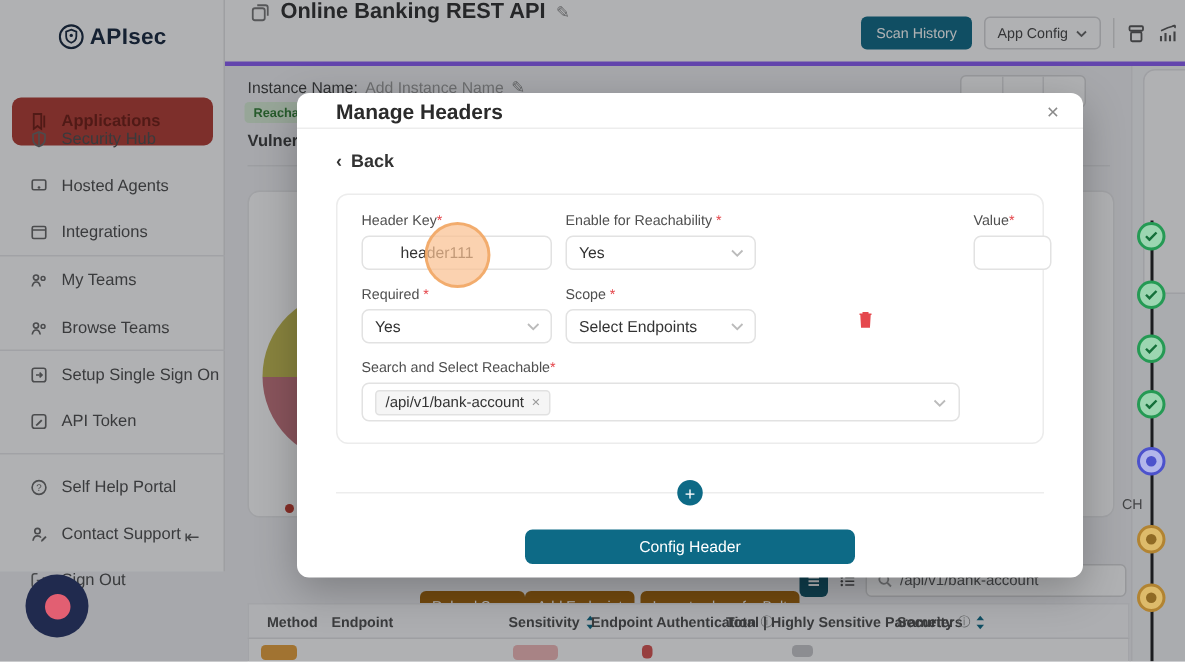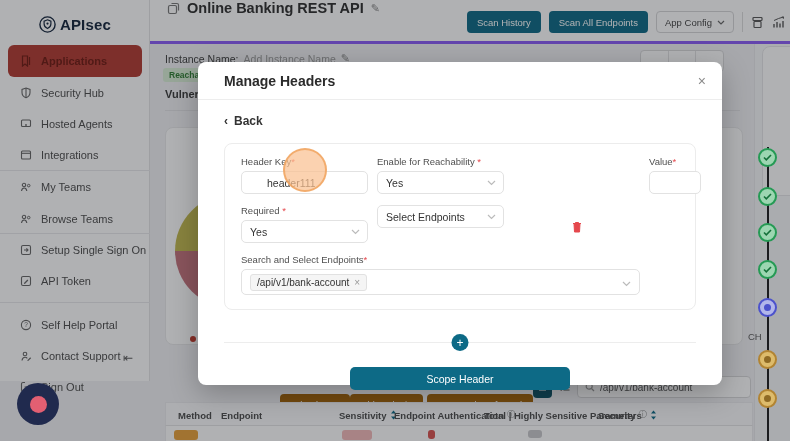--- a/index.html
+++ b/index.html
@@ -6,21 +6,21 @@
   html,body { width:790px; height:441px; overflow:hidden; }
   body { font-family:"Liberation Sans", sans-serif; background:#e8e9eb; }
   .stage { position:relative; width:790px; height:441px; overflow:hidden; background:#f1f2f4; }
 
   
   .sidebar { position:absolute; left:0; top:0; width:150px; height:381px; background:#ffffff; border-right:1px solid #e4e4e6; }
   .logo-row { position:absolute; left:0; top:9px; width:150px; height:30px; display:flex; align-items:center; justify-content:center; gap:4px; }
   .logo-text { font-size:15px; font-weight:bold; color:#14253c; letter-spacing:.2px; }
   .nav-item { position:absolute; left:0; width:150px; height:22px; display:flex; align-items:center; gap:9px; padding-left:20px; font-size:11px; font-weight:500; color:#4c4c4c; cursor:pointer; }
   .nav-item svg { flex:0 0 auto; }
-  .nav-item.active { left:8px; width:134px; height:32px; background:#b23a31; border-radius:6px; padding-left:12px; color:#6e1a12; font-weight:bold; }
+  .nav-item.active { left:8px; width:134px; height:32px; background:#b23a31; border-radius:6px; padding-left:12px; color:#6e1a12; font-weight:bold;margin-top:20px; }
   .nav-div { position:absolute; left:0; width:150px; border-top:1px solid #e9e9eb; }
   .collapse-btn { position:absolute; right:16px; bottom:16px; font-size:12px; color:#5a5a5a; cursor:pointer; }
 
   
   .topbar { position:absolute; left:150px; top:0; width:640px; height:44px; background:#fff; border-bottom:3px solid #8b5cf6; display:flex; align-items:flex-start; }
   .tb-title-group { display:flex; align-items:center; gap:7px; margin-left:17px; }
   .page-title { font-size:14.5px; font-weight:bold; color:#2e2e2e; white-space:nowrap; }
   .edit-glyph { color:#8a8a8a; font-size:11px; }
   .tb-right { position:absolute; right:4px; top:0; height:44px; display:flex; align-items:center; gap:8px; }
   .btn-teal { background:#0d6a86; color:#fff; border:none; border-radius:4px; height:22px; padding:0 10px; font-size:9.5px; font-family:inherit; cursor:pointer; white-space:nowrap; }
@@ -55,21 +55,21 @@
   .tbl-head { position:absolute; left:15px; top:358px; width:588px; height:24px; background:#fafbfc; border:1px solid #ececee; border-bottom:1px solid #e4e4e6; }
   .th { position:absolute; top:0; height:24px; display:flex; align-items:center; gap:3px; font-size:9.5px; font-weight:bold; color:#4c4c4c; white-space:nowrap; }
   .tbl-row { position:absolute; left:15px; top:382px; width:588px; height:15px; background:#fff; border-left:1px solid #ececee; border-right:1px solid #ececee; }
   .chip { position:absolute; top:4px; border-radius:3px; }
 
   
   .dim { position:absolute; inset:0; background:rgba(24,26,31,0.34); z-index:10; }
 
   
   .modal { position:absolute; left:198px; top:62px; width:524px; height:323px; background:#fff; border-radius:8px; box-shadow:0 8px 28px rgba(0,0,0,.25); z-index:20; }
-  .m-head { height:38px; border-bottom:1px solid #ededed; display:flex; align-items:center; justify-content:space-between; padding:0 16px 0 26px;gap:27px; }
+  .m-head { height:24px; border-bottom:1px solid #ededed; display:flex; align-items:center; justify-content:space-between; padding:0 16px 0 26px;gap:27px; }
   .m-title { font-size:14px; font-weight:bold; color:#2b2b2b; }
   .m-close { font-size:14px; color:#8a8a8a; cursor:pointer; line-height:1; }
   .m-body { padding:10px 26px 0 26px; }
   .back-link { display:flex; align-items:center; gap:6px; font-size:12px; font-weight:bold; color:#333; cursor:pointer; margin-top:4px; width:max-content; }
   .form-card { margin-top:15px; border:1px solid #ececec; border-radius:8px; padding:12px 16px 14px 16px; }
   .grid { display:grid; grid-template-columns:1fr 1fr 1fr 30px; column-gap:9px; row-gap:11px; }
   .field label { display:block; font-size:9.5px; color:#4f4f4f; margin-bottom:4px; white-space:nowrap; }
   .req { color:#e5484d; }
   .tinput { width:100%; height:23px; border:1px solid #e2e2e2; border-radius:5px; padding:0 25px; font-size:10.5px; color:#333; font-family:inherit; outline:none; background:#fff; }
   .tselect { position:relative; width:100%; height:23px; border:1px solid #e2e2e2; border-radius:5px; padding:0 8px; font-size:10.5px; color:#333; display:flex; align-items:center; cursor:pointer; background:#fff; }
@@ -200,21 +200,20 @@
     <div class="tb-title-group">
       <svg width="13" height="13" viewBox="0 0 13 13">
           <rect x="1.5" y="3.5" width="8" height="8" rx="1.5" fill="none" stroke="#777" stroke-width="1.2"></rect>
           <path d="M4.5 1.5h5.5A1.5 1.5 0 0 1 11.5 3v5.5" fill="none" stroke="#777" stroke-width="1.2"></path>
         </svg>
       <span class="page-title">Online Banking REST API</span>
       <span class="edit-glyph">✎</span>
     </div>
     <div class="tb-right">
       <button class="btn-teal">Scan History</button>
-      <button class="btn-teal">Scan All Endpoints</button>
       <div class="btn-outline">
         <span>App Config</span>
         <svg width="8" height="5" viewBox="0 0 8 5">
             <path d="M1 1l3 3 3-3" fill="none" stroke="#666" stroke-width="1.2"></path>
           </svg>
       </div>
       <div class="tb-div"></div>
       <span class="tb-icon">
           <svg width="13" height="13" viewBox="0 0 13 13">
             <rect x="2" y="1.5" width="9" height="3" rx="0.8" fill="none" stroke="#555" stroke-width="1.2"></rect>
@@ -354,53 +353,54 @@
             <div class="tselect">
                 <span>Yes</span>
                 <span class="chev">
                   <svg width="9" height="6" viewBox="0 0 9 6">
                     <path d="M1 1l3.5 3.5L8 1" fill="none" stroke="#bbb" stroke-width="1.2"></path>
                   </svg>
                 </span>
               </div>
           </div>
           <div class="field">
+            <label><span>Scope</span> <span class="req">*</span></label>
             <div class="tselect">
                 <span>Select Endpoints</span>
                 <span class="chev">
                   <svg width="9" height="6" viewBox="0 0 9 6">
                     <path d="M1 1l3.5 3.5L8 1" fill="none" stroke="#bbb" stroke-width="1.2"></path>
                   </svg>
                 </span>
               </div>
           </div>
           <div class="trash-cell">
             <svg width="10" height="12" viewBox="0 0 10 12">
                 <path d="M1 2.5h8M3.5 2.5V1.5h3v1M2 2.5l.5 8.5h5l.5-8.5" fill="#e5484d" stroke="#e5484d" stroke-width="1"></path>
               </svg>
           </div>
 
           <div class="field ep-field">
-            <label><span>Search and Select Endpoints</span><span class="req">*</span></label>
+            <label><span>Search and Select Reachable</span><span class="req">*</span></label>
             <div class="ep-box">
               <span class="tag">
                 <span>/api/v1/bank-account</span>
                 <span class="x">×</span>
               </span>
               <span class="chev" style="position:absolute;right:8px"><svg width="9" height="6" viewBox="0 0 9 6">
                     <path d="M1 1l3.5 3.5L8 1" fill="none" stroke="#bbb" stroke-width="1.2"></path>
                   </svg></span>
             </div>
           </div>
         </div>
       </div>
       <div class="plus-divider">
         <div class="plus-btn">+</div>
       </div>
-      <button class="update-btn">Scope Header</button>
+      <button class="update-btn">Config Header</button>
     </div>
   </div>
 
   <div class="timeline-line"></div>
   <div class="step green" style="top:148px">
       <svg width="9" height="7" viewBox="0 0 9 7">
         <path d="M1 3.5l2.3 2.3L8 1" fill="none" stroke="#15703a" stroke-width="1.6"></path>
       </svg>
     </div>
   <div class="step green" style="top:187px">

